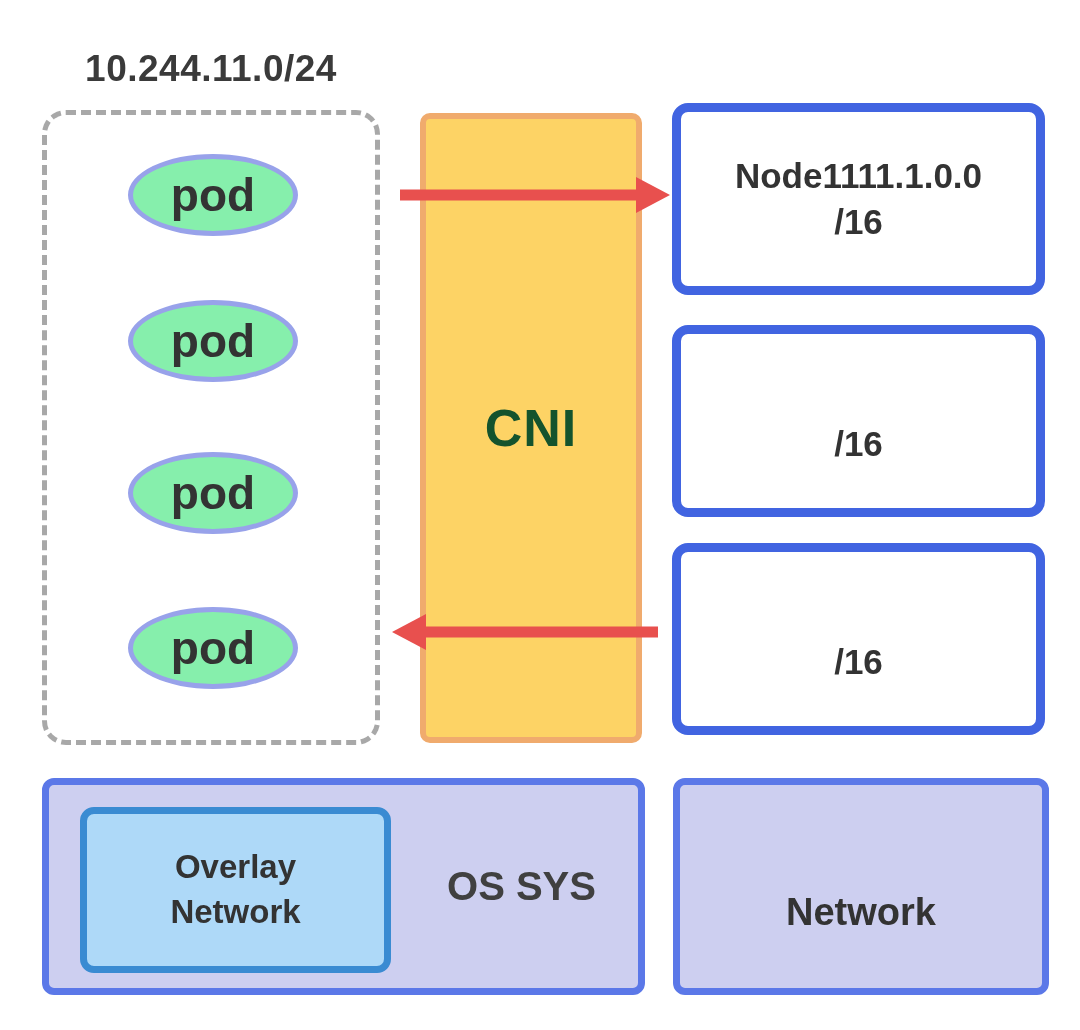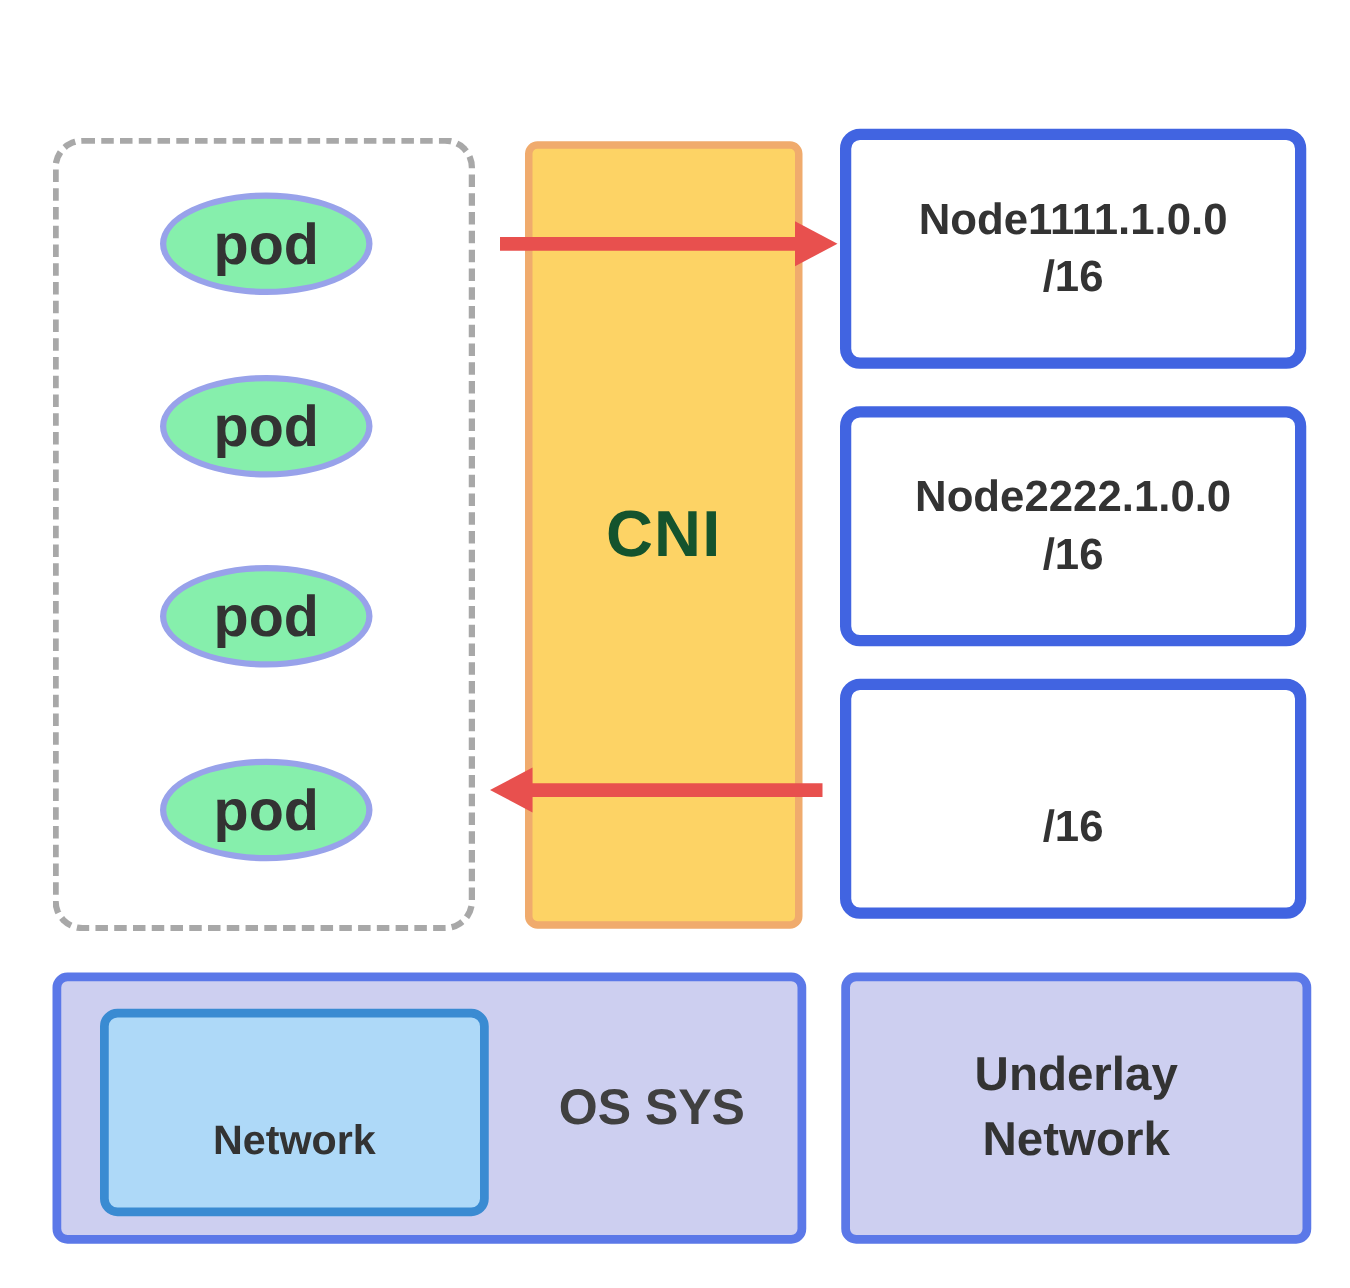--- a/index.html
+++ b/index.html
@@ -119,40 +119,41 @@
     left: 356px; top: 0; right: 0; bottom: 0;
     display: flex; align-items: center; justify-content: center;
     font-size: 40px; font-weight: bold; color: #404040;
   }
 </style>
 </head>
 <body>
 
 <div class="canvas">
 
+  <div class="subnet-label">10.244.11.0/24</div>
 
   <div class="pod-group">
     <div class="pod pod-1">pod</div>
     <div class="pod pod-2">pod</div>
     <div class="pod pod-3">pod</div>
     <div class="pod pod-4">pod</div>
   </div>
 
   <div class="cni-box">CNI</div>
 
   <div class="node-box node-1">
     <div>
       <span>Node1111.1.0.0</span><br>
       <span>/16</span>
     </div>
   </div>
 
   <div class="node-box node-2">
     <div>
-      <span>Node2222.1.0.0</span><br>
+      <br>
       <span>/16</span>
     </div>
   </div>
 
   <div class="node-box node-3">
     <div>
       <br>
       <span>/16</span>
     </div>
   </div>
@@ -164,27 +165,27 @@
     </g>
     <g>
       <line x1="658" y1="632" x2="424" y2="632" stroke-width="11" stroke="#e8504e"></line>
       <polygon points="426,614 392,632 426,650" fill="#e8504e"></polygon>
     </g>
   </svg>
 
   <div class="host-box host-left">
     <div class="overlay-box">
       <div>
-        <br>
+        <span>Overlay</span><br>
         <span>Network</span>
       </div>
     </div>
     <div class="os-sys-label">OS SYS</div>
   </div>
 
   <div class="host-box host-right">
     <div>
-      <span>Underlay</span><br>
+      <br>
       <span>Network</span>
     </div>
   </div>
 
 </div>
 
 </body></html>

